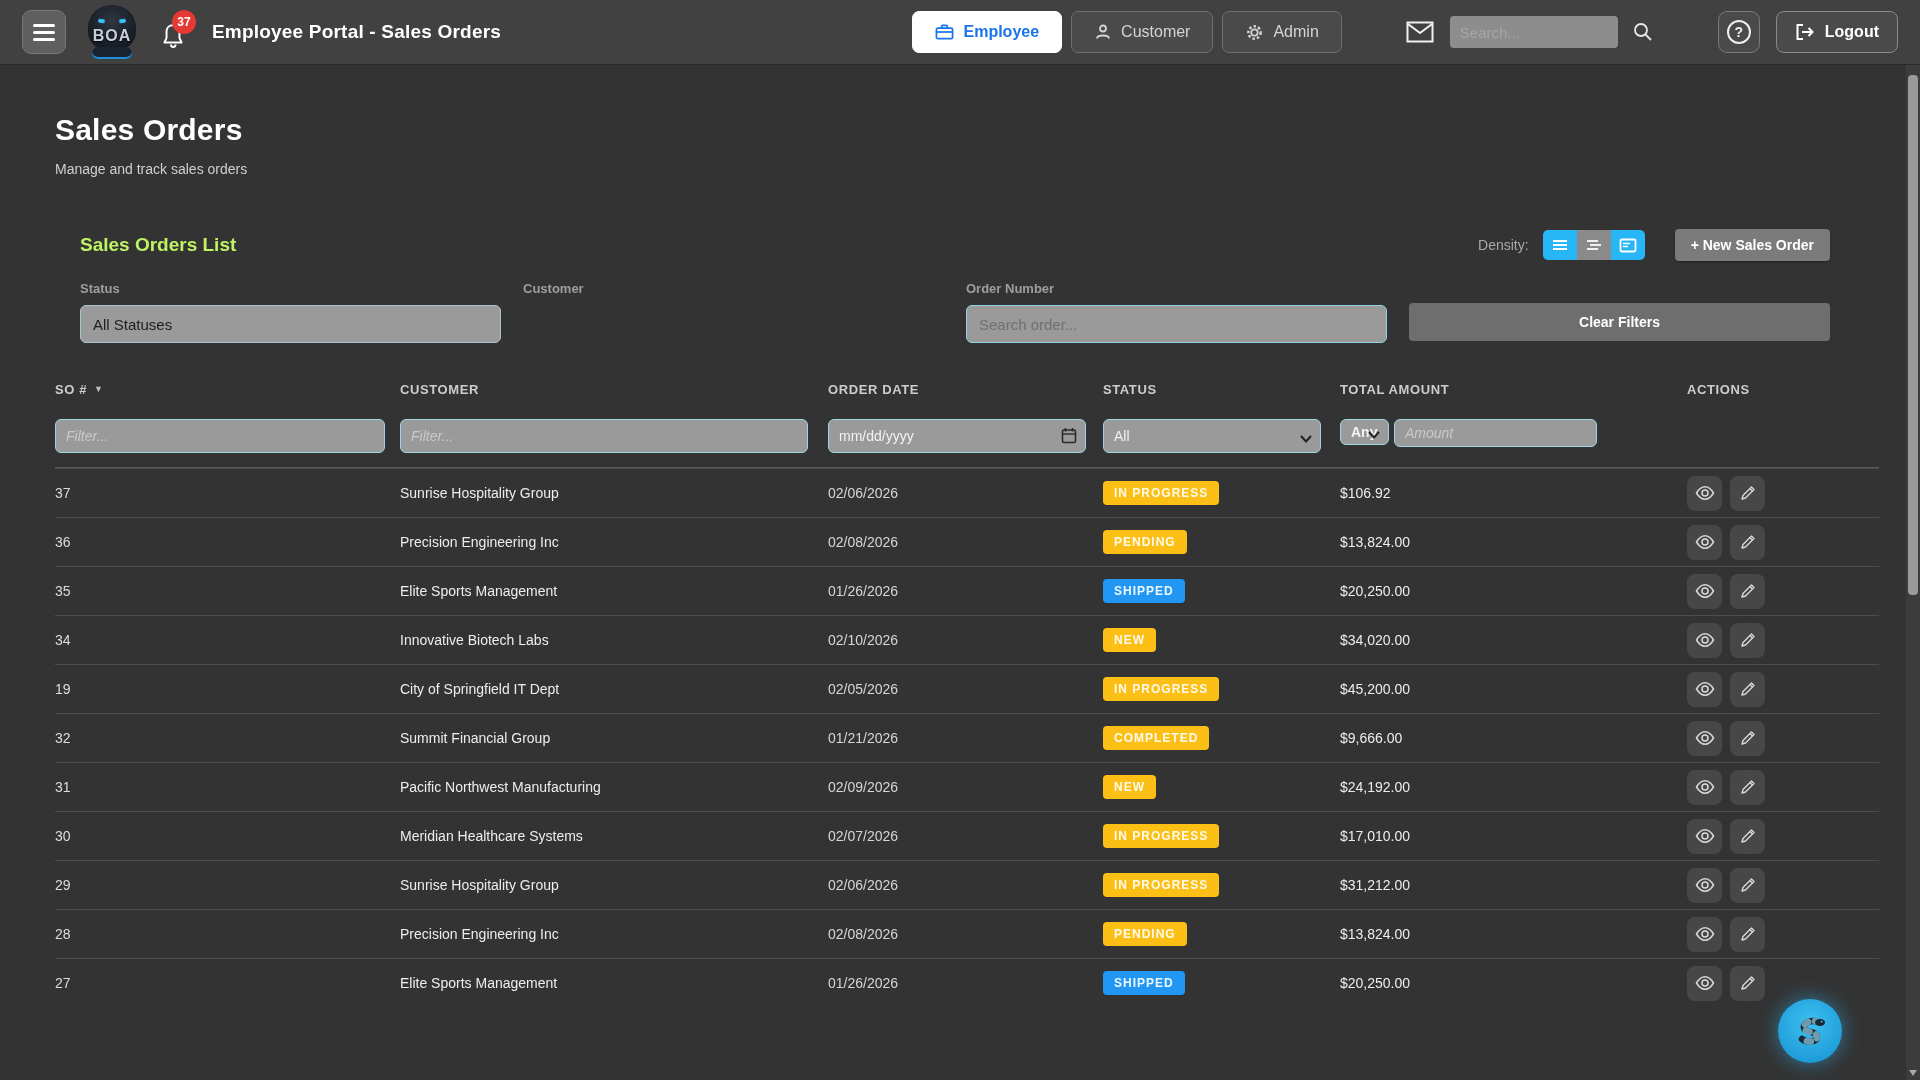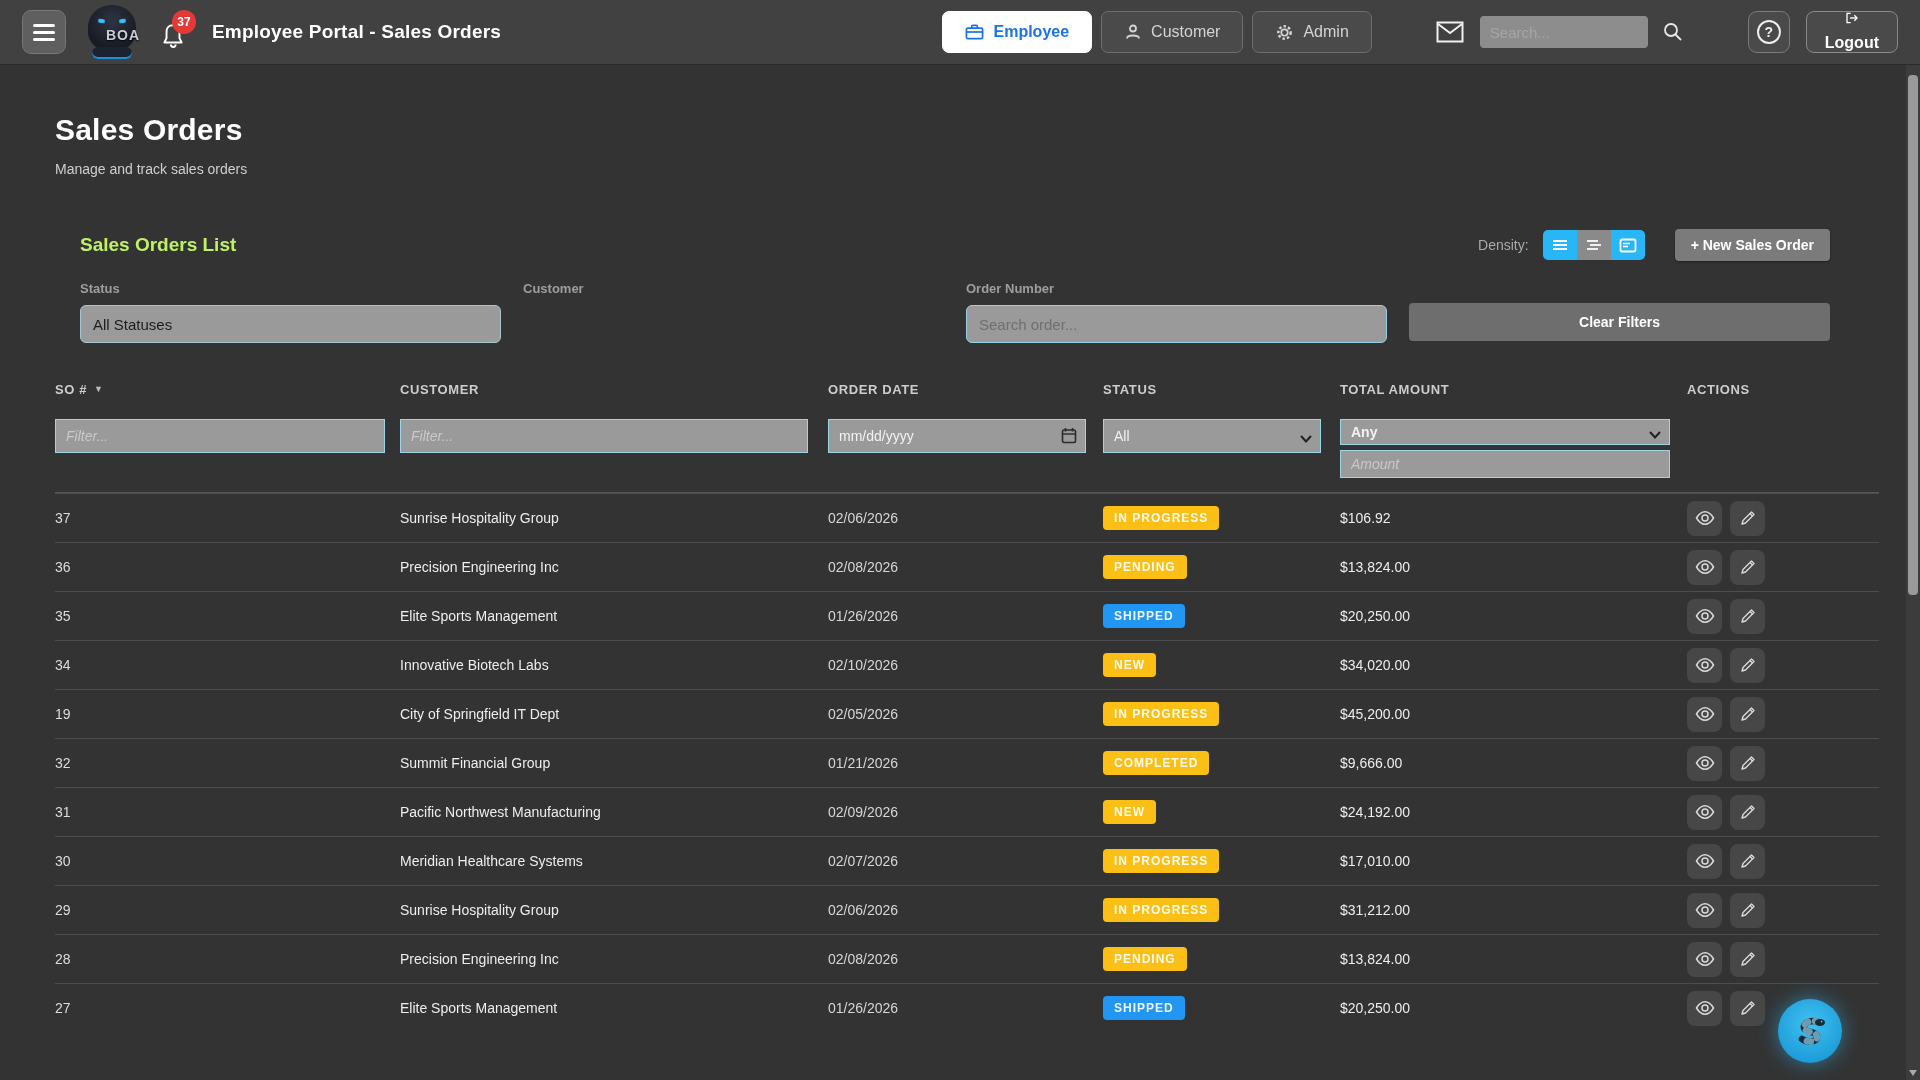--- a/index.html
+++ b/index.html
@@ -11,21 +11,21 @@
     display:flex; align-items:center; padding:0 22px; gap:18px; z-index:5; }
   .hamburger-btn { width:44px; height:44px; border-radius:9px; background:#5f5f5f;
     border:1px solid #777; display:flex; align-items:center; justify-content:center; cursor:pointer; flex:0 0 auto; }
   .hamburger-btn .bars { width:22px; display:flex; flex-direction:column; gap:4px; }
   .hamburger-btn .bars i { display:block; height:3px; background:#fff; border-radius:2px; }
   .logo { width:56px; height:58px; position:relative; flex:0 0 auto; }
   .logo .blob { position:absolute; inset:2px 4px 10px 4px; background:radial-gradient(circle at 50% 35%, #2e3542 0%, #171b24 70%);
     border-radius:48% 48% 42% 42%; }
   .logo .eye { position:absolute; width:7px; height:4px; background:#35c3ff; border-radius:2px; top:16px; filter:blur(.4px); }
   .logo .eye.l { left:14px; transform:rotate(8deg);} .logo .eye.r { right:14px; transform:rotate(-8deg);}
-  .logo .logo-text { position:absolute; top:24px; width:100%; text-align:right; font-size:14px; font-weight:bold;
+  .logo .logo-text { position:absolute; top:24px; width:100%; text-align:center; font-size:16px; font-weight:bold;
     color:#c9ced6; letter-spacing:1px; text-shadow:0 1px 2px #000; }
   .logo .tail { position:absolute; bottom:2px; left:8px; right:8px; height:12px; background:#1b2230; border-radius:8px;
     box-shadow:inset 0 -2px 0 #1e8fd8; }
   .bell-wrap { position:relative; width:34px; height:40px; flex:0 0 auto; margin-left:2px; }
   .bell-wrap svg { position:absolute; left:0; bottom:2px; }
   .notif-badge { position:absolute; top:-2px; left:12px; min-width:24px; height:24px; border-radius:12px;
     background:var(--notification_red,#e53935); color:#fff; font-size:12px; font-weight:bold;
     display:flex; align-items:center; justify-content:center; padding:0 5px; }
   .app-title { color:#fff; font-size:19px; font-weight:bold; letter-spacing:.2px; white-space:nowrap; }
 
@@ -40,21 +40,21 @@
   .mail-icon { flex:0 0 auto; display:flex; }
   .header-search { width:168px; height:32px; background:#8d8d8d; border:none; border-radius:4px;
     padding:0 10px; font-size:15px; color:#222; outline:none; }
   .header-search::placeholder { color:#a6a6a6; }
   .search-icon { display:flex; margin-left:-2px; }
   .help-btn { width:42px; height:42px; border-radius:9px; background:#4a4a4a; border:1px solid #7a7a7a;
     display:flex; align-items:center; justify-content:center; cursor:pointer; margin-left:48px; }
   .help-circle { width:24px; height:24px; border:2px solid #eee; border-radius:50%; color:#eee;
     font-size:14px; font-weight:bold; display:flex; align-items:center; justify-content:center; }
   .logout-btn { height:42px; padding:0 18px; border-radius:8px; background:#4a4a4a; border:1px solid #8a8a8a;
-    display:flex; align-items:center; gap:10px; color:#fff; font-size:16px; font-weight:bold; cursor:pointer;flex-direction:column; }
+    display:flex; align-items:center; gap:10px; color:#fff; font-size:16px; font-weight:bold; cursor:pointer; }
 
   
   .content { position:relative; height:1015px; }
   .page-title { color:#fff; font-size:30px; font-weight:bold; padding:48px 0 0 55px; letter-spacing:.2px; }
   .page-subtitle { color:#cfcfcf; font-size:14px; padding:14px 0 0 55px; }
 
   .panel-head { display:flex; align-items:center; margin:52px 90px 0 80px; }
   .panel-title { color:#bef264; font-size:19px; font-weight:bold; }
   .panel-controls { margin-left:auto; display:flex; align-items:center; gap:14px; }
   .density-label { color:#a9a9a9; font-size:14px; }
@@ -76,32 +76,32 @@
     color:#fff; font-size:14px; font-weight:bold; cursor:pointer; }
 
   
   .table { margin:26px 41px 0 55px; }
   .thead, .trow, .tfilter { display:grid;
     grid-template-columns:345px 428px 275px 237px 347px 1fr; align-items:center; }
   .thead { height:40px; }
   .th { color:#cdcdcd; font-size:13px; font-weight:bold; letter-spacing:.6px; display:flex; align-items:center; gap:7px; }
   .sort-arrow { font-size:9px; color:#bdbdbd; }
   .tfilter { padding:10px 0 14px 0; border-bottom:1px solid #585858; align-items:start; }
-  .tf-input { height:34px; background:#9a9a9a; border:1px solid #9fd4e4; border-radius:0; padding:0 10px;
+  .tf-input { height:34px; background:#9a9a9a; border:1px solid #9fd4e4; border-radius:6px; padding:0 10px;
     font-size:14px; color:#f2f2f2; outline:none; }
   .tf-input::placeholder { color:#c9c9c9; font-style:italic; }
   .w-so { width:330px; } .w-cust { width:408px; }
   .date-wrap { position:relative; width:258px; }
   .date-wrap .tf-input { width:100%; padding-right:34px; }
   .date-wrap .cal { position:absolute; right:9px; top:8px; }
   .sel-wrap { position:relative; }
   .sel-wrap select { appearance:none; -webkit-appearance:none; width:100%; }
   .sel-wrap .chev { position:absolute; right:9px; top:10px; pointer-events:none; }
   .w-status { width:218px; }
-  .amount-stack { display:flex; flex-direction:column; gap:5px; width:330px; }
+  .amount-stack { display:flex; flex-direction:row; gap:5px; width:330px; }
   .amount-stack .tf-input.op { height:26px; font-weight:bold; }
   .amount-stack .tf-input.amt { height:28px; }
   .amount-stack .chev { top:6px; }
 
   .trow { height:49px; border-top:1px solid #4d4d4d; }
   .td { color:#ededed; font-size:14px; }
   .td.so { color:#dcdcdc; } .td.date { color:#d6d6d6; }
   .badge { display:inline-block; padding:5px 11px; border-radius:4px; font-size:12px; font-weight:bold;
     letter-spacing:1px; color:rgba(255,255,255,.92); }
   .badge.amber { background:var(--badge_amber,#fcbf15); }

